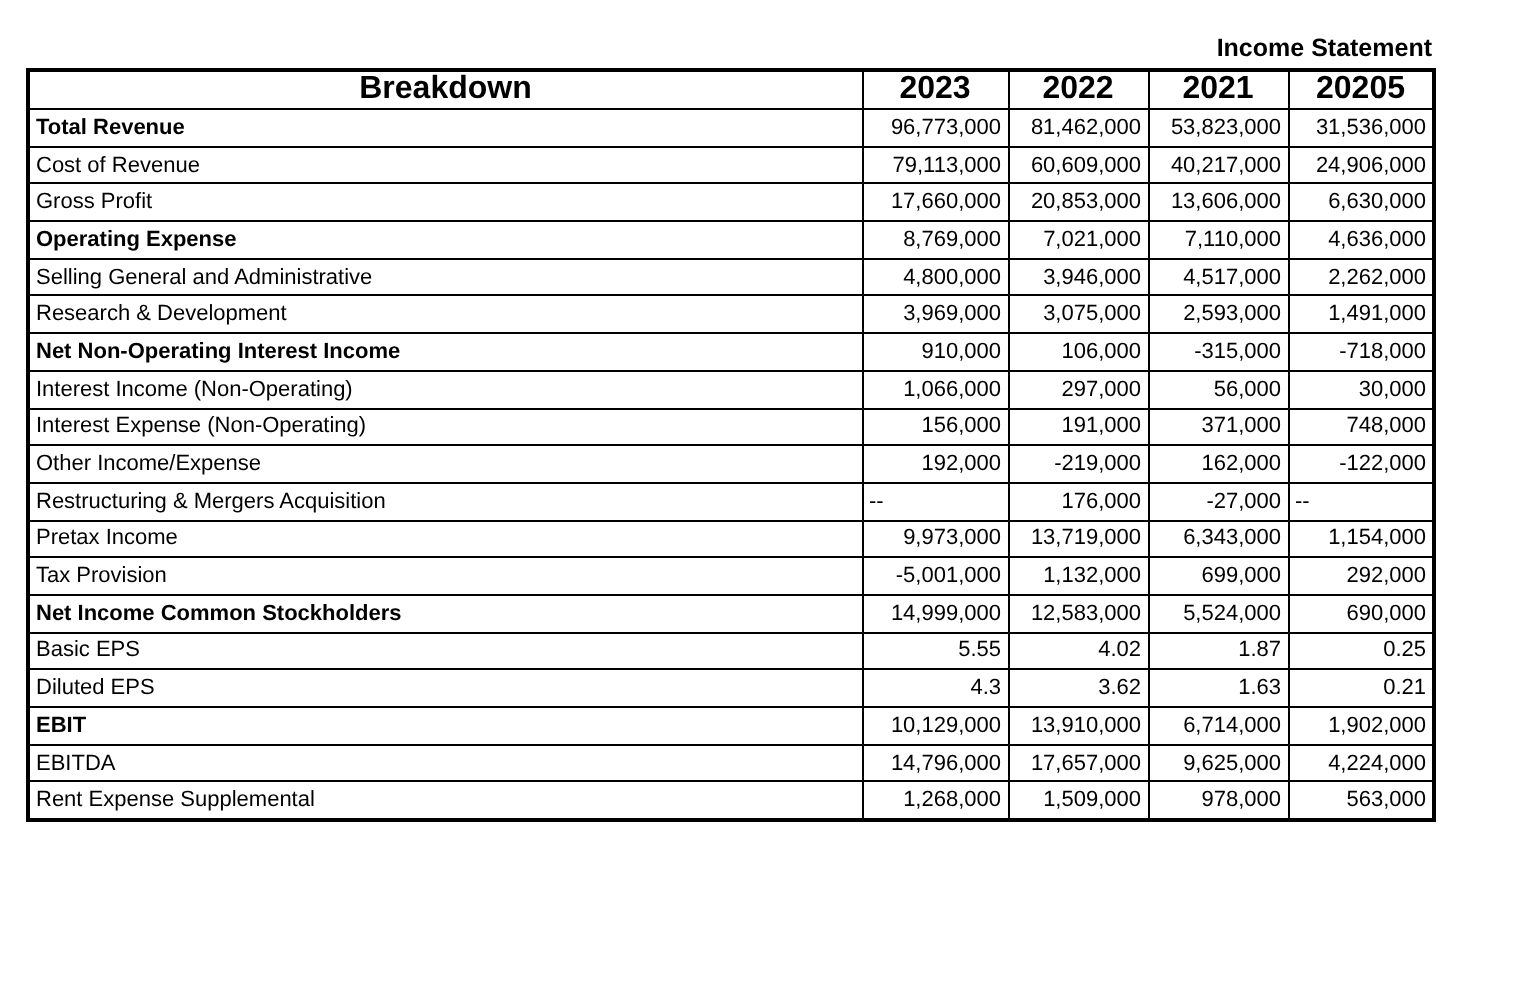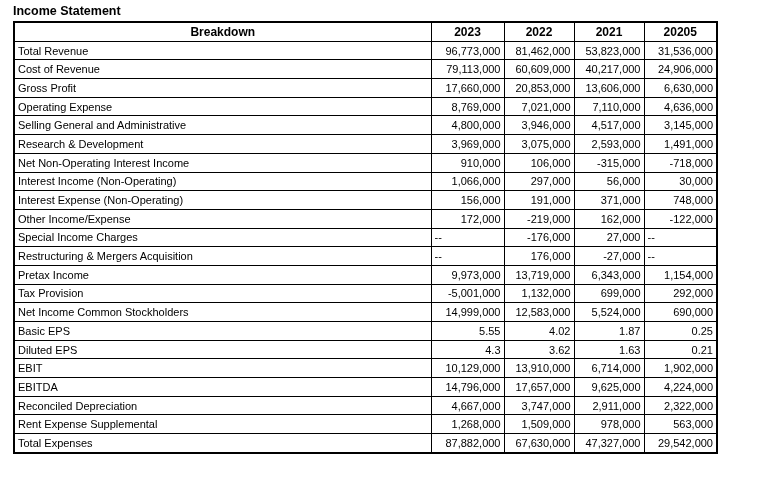--- a/index.html
+++ b/index.html
@@ -7,22 +7,22 @@
     padding: 0;
     width: 760px;
     height: 500px;
     background: #ffffff;
     font-family: "Liberation Sans", sans-serif;
     color: #000000;
     overflow: hidden;
   }
   .page-title {
     width: 703px;
-    margin: 4px 0 3px 13px;
-    text-align: left;
+    margin: 17px 0 3px 13px;
+    text-align: right;
     font-weight: bold;
     font-size: 12.5px;
     line-height: 14px;
   }
   table.stmt {
     margin-left: 13px;
     width: 703px;
     border-collapse: collapse;
     table-layout: fixed;
     border: 2px solid #000000;
@@ -37,26 +37,26 @@
     font-size: 11px;
     height: 17.7px;
     padding: 0 3px;
     overflow: hidden;
     white-space: nowrap;
     vertical-align: middle;
   }
   table.stmt th {
     font-weight: bold;
     text-align: center;
-    font-size: 12px;
+    font-size: 16px;
   }
   td.label-cell { text-align: left; }
   td.value-cell { text-align: right; }
   td.value-cell.dash { text-align: left; }
-  tr.bold-row td.label-cell { font-weight: normal; }
+  tr.bold-row td.label-cell { font-weight: bold; }
 </style>
 </head>
 <body>
 
 <div class="page-title">Income Statement</div>
 
 <table class="stmt">
   <colgroup>
     <col class="c-label">
       <col class="c-y1">
@@ -100,21 +100,21 @@
         <td class="value-cell">8,769,000</td>
         <td class="value-cell">7,021,000</td>
         <td class="value-cell">7,110,000</td>
         <td class="value-cell">4,636,000</td>
       </tr>
       <tr>
         <td class="label-cell">Selling General and Administrative</td>
         <td class="value-cell">4,800,000</td>
         <td class="value-cell">3,946,000</td>
         <td class="value-cell">4,517,000</td>
-        <td class="value-cell">3,145,000</td>
+        <td class="value-cell">2,262,000</td>
       </tr>
       <tr>
         <td class="label-cell">Research &amp; Development</td>
         <td class="value-cell">3,969,000</td>
         <td class="value-cell">3,075,000</td>
         <td class="value-cell">2,593,000</td>
         <td class="value-cell">1,491,000</td>
       </tr>
       <tr class="bold-row">
         <td class="label-cell">Net Non-Operating Interest Income</td>
@@ -132,31 +132,24 @@
       </tr>
       <tr>
         <td class="label-cell">Interest Expense (Non-Operating)</td>
         <td class="value-cell">156,000</td>
         <td class="value-cell">191,000</td>
         <td class="value-cell">371,000</td>
         <td class="value-cell">748,000</td>
       </tr>
       <tr>
         <td class="label-cell">Other Income/Expense</td>
-        <td class="value-cell">172,000</td>
+        <td class="value-cell">192,000</td>
         <td class="value-cell">-219,000</td>
         <td class="value-cell">162,000</td>
         <td class="value-cell">-122,000</td>
-      </tr>
-      <tr>
-        <td class="label-cell">Special Income Charges</td>
-        <td class="value-cell dash">--</td>
-        <td class="value-cell">-176,000</td>
-        <td class="value-cell">27,000</td>
-        <td class="value-cell dash">--</td>
       </tr>
       <tr>
         <td class="label-cell">Restructuring &amp; Mergers Acquisition</td>
         <td class="value-cell dash">--</td>
         <td class="value-cell">176,000</td>
         <td class="value-cell">-27,000</td>
         <td class="value-cell dash">--</td>
       </tr>
       <tr>
         <td class="label-cell">Pretax Income</td>
@@ -201,34 +194,20 @@
         <td class="value-cell">1,902,000</td>
       </tr>
       <tr>
         <td class="label-cell">EBITDA</td>
         <td class="value-cell">14,796,000</td>
         <td class="value-cell">17,657,000</td>
         <td class="value-cell">9,625,000</td>
         <td class="value-cell">4,224,000</td>
       </tr>
       <tr>
-        <td class="label-cell">Reconciled Depreciation</td>
-        <td class="value-cell">4,667,000</td>
-        <td class="value-cell">3,747,000</td>
-        <td class="value-cell">2,911,000</td>
-        <td class="value-cell">2,322,000</td>
-      </tr>
-      <tr>
         <td class="label-cell">Rent Expense Supplemental</td>
         <td class="value-cell">1,268,000</td>
         <td class="value-cell">1,509,000</td>
         <td class="value-cell">978,000</td>
         <td class="value-cell">563,000</td>
       </tr>
-      <tr>
-        <td class="label-cell">Total Expenses</td>
-        <td class="value-cell">87,882,000</td>
-        <td class="value-cell">67,630,000</td>
-        <td class="value-cell">47,327,000</td>
-        <td class="value-cell">29,542,000</td>
-      </tr>
     </tbody>
 </table>
 
 </body></html>

